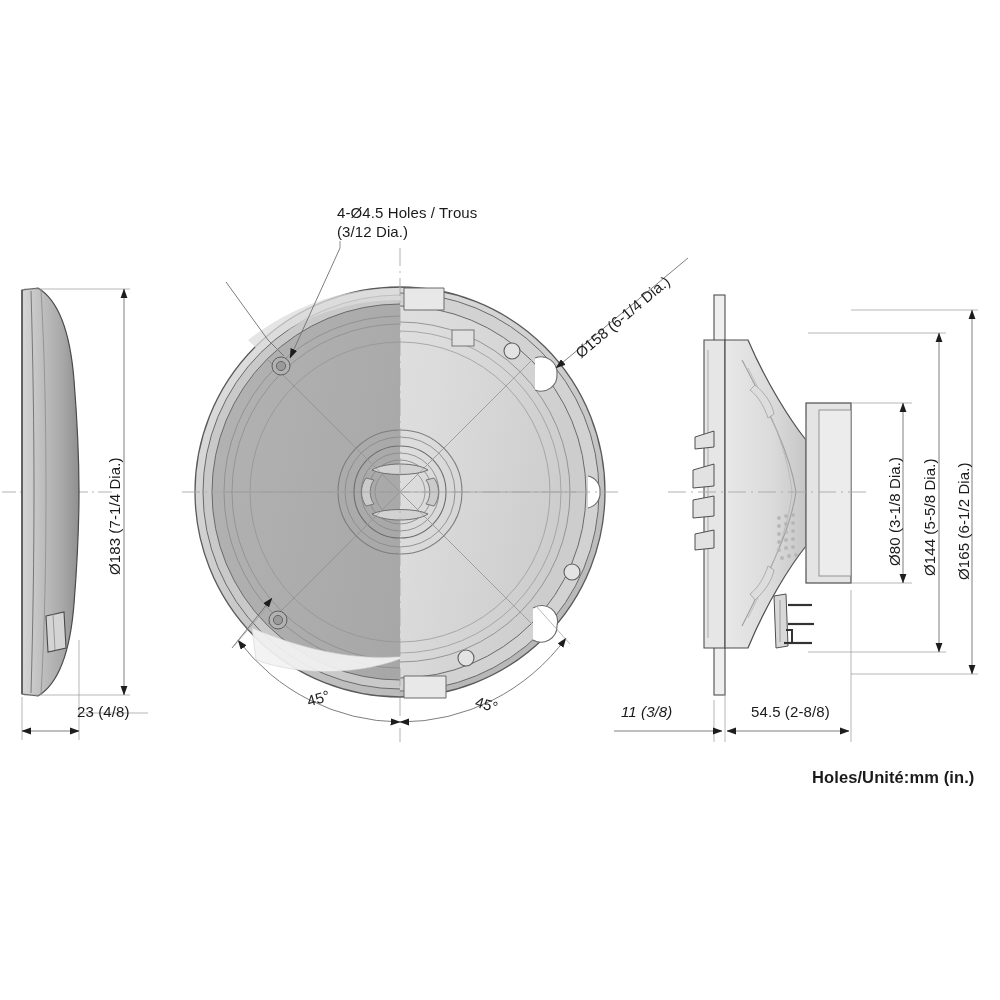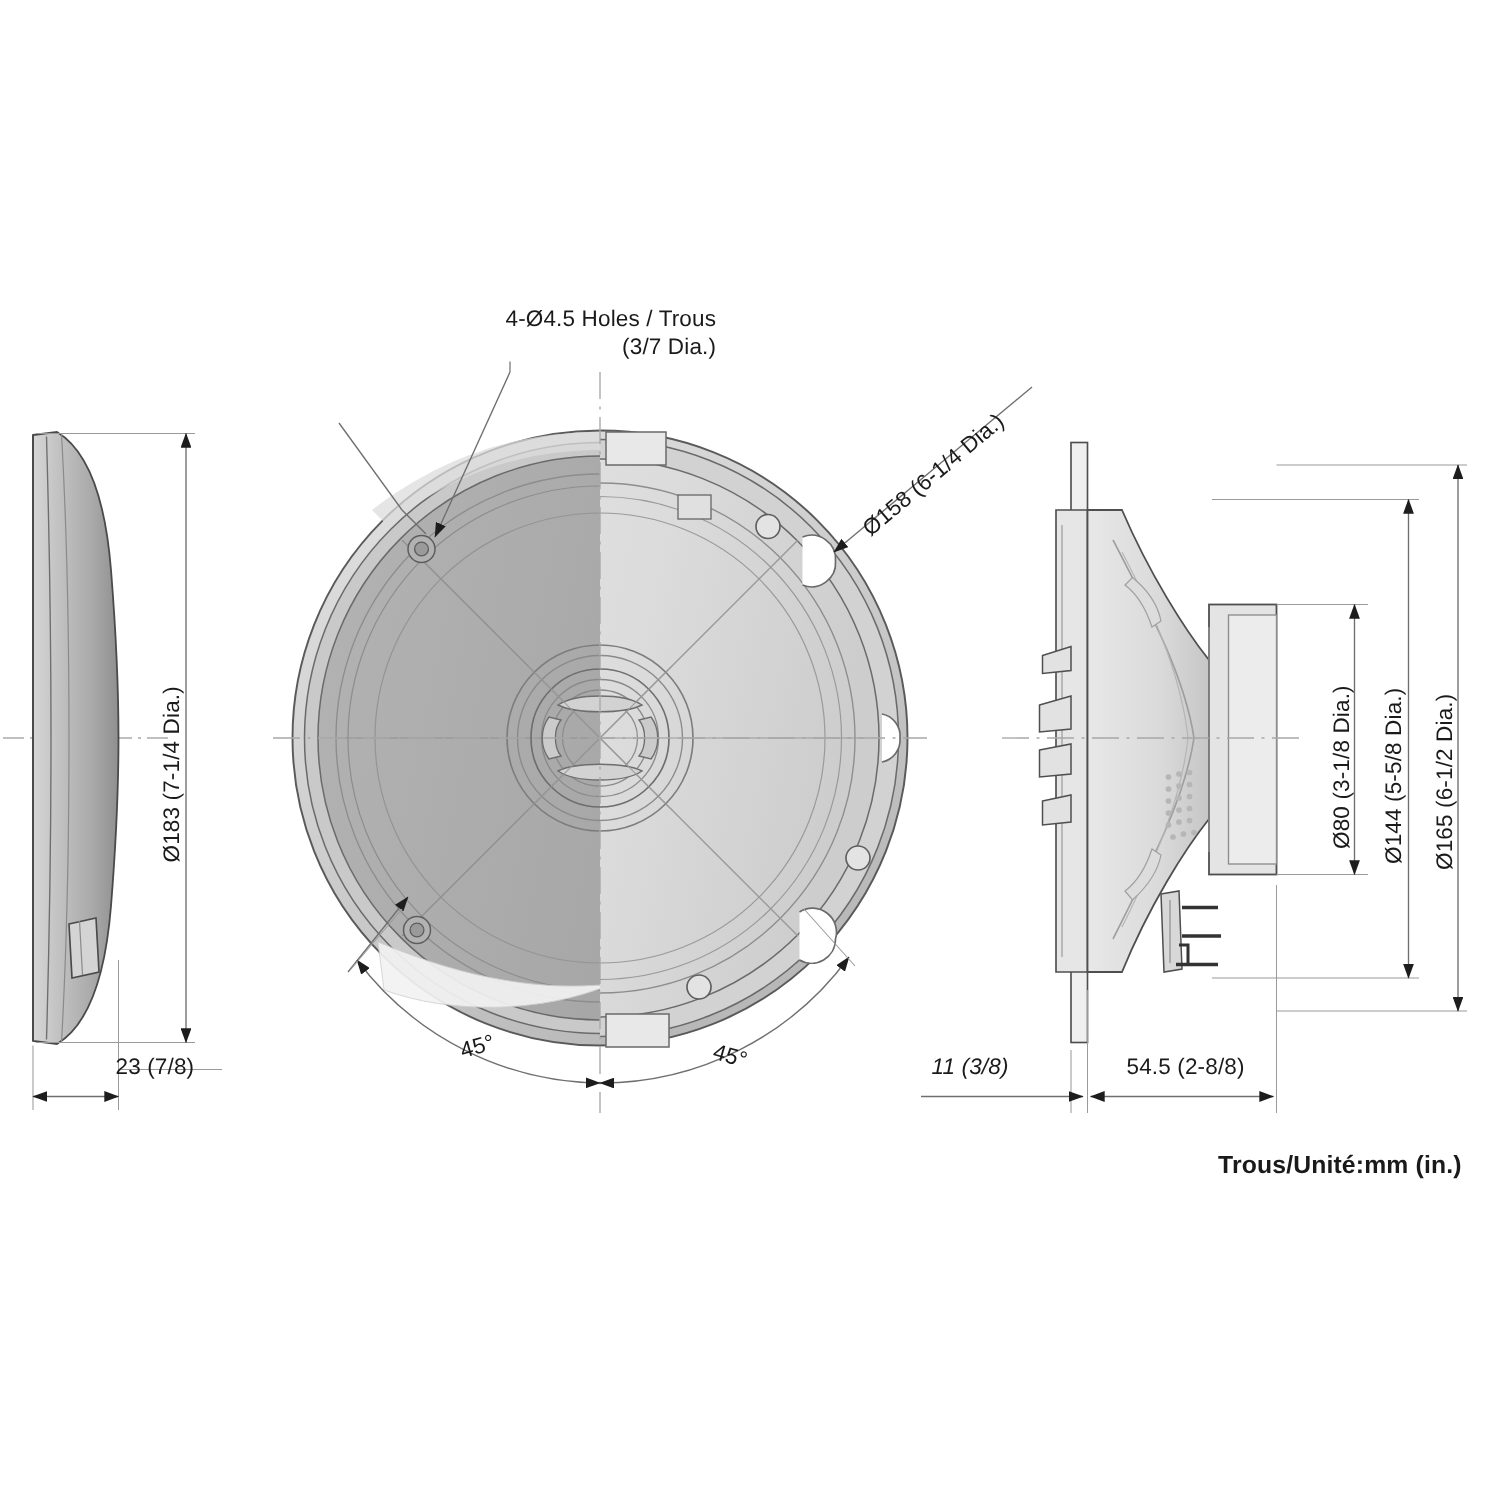--- a/index.html
+++ b/index.html
@@ -269,36 +269,36 @@
       <line x1="714" y1="700" x2="714" y2="742" stroke="#9a9a9a" stroke-width="0.7"></line>
       <line x1="725" y1="660" x2="725" y2="742" stroke="#9a9a9a" stroke-width="0.7"></line>
       <line x1="851" y1="590" x2="851" y2="742" stroke="#9a9a9a" stroke-width="0.7"></line>
       <line x1="614" y1="731" x2="722" y2="731" stroke="#6f6f6f" stroke-width="0.9" marker-end="url(#arrHead)"></line>
       <line x1="727" y1="731" x2="849" y2="731" stroke="#6f6f6f" stroke-width="0.9" marker-start="url(#arrHeadBack)" marker-end="url(#arrHead)"></line>
 
       <line x1="668" y1="492" x2="870" y2="492" stroke="#a8a8a8" stroke-width="0.9" stroke-dasharray="18,5,2,5"></line>
     </g>
   </svg>
 
-  <div class="lbl callout" style="left:337px;top:203px;text-align:right;">
+  <div class="lbl callout" style="left:337px;top:203px;">
     <div>4-Ø4.5 Holes / Trous</div>
-    <div>(3/7 Dia.)</div>
+    <div>(3/12 Dia.)</div>
   </div>
 
   <div class="lbl rot90" style="left:106px;top:575px;">Ø183 (7-1/4 Dia.)</div>
 
-  <div class="lbl" style="left:77px;top:703px;">23 (7/8)</div>
+  <div class="lbl" style="left:77px;top:703px;">23 (4/8)</div>
 
   <div class="lbl" style="left:572px;top:348px;transform:rotate(-40deg);transform-origin:left top;">Ø158 (6-1/4 Dia.)</div>
 
   <div class="lbl rot90" style="left:886px;top:566px;">Ø80 (3-1/8 Dia.)</div>
   <div class="lbl rot90" style="left:921px;top:576px;">Ø144 (5-5/8 Dia.)</div>
   <div class="lbl rot90" style="left:955px;top:580px;">Ø165 (6-1/2 Dia.)</div>
 
   <div class="lbl" style="left:621px;top:703px;font-style:italic;">11 (3/8)</div>
   <div class="lbl" style="left:751px;top:703px;">54.5 (2-8/8)</div>
 
   <div class="lbl" style="left:305px;top:693px;transform:rotate(-16deg);transform-origin:left top;">45°</div>
   <div class="lbl" style="left:478px;top:693px;transform:rotate(16deg);transform-origin:left top;">45°</div>
 
-  <div class="unit-note" style="left:812px;top:768px;">Trous/Unité:mm (in.)</div>
+  <div class="unit-note" style="left:812px;top:768px;">Holes/Unité:mm (in.)</div>
 
 </div>
 
 </body></html>

